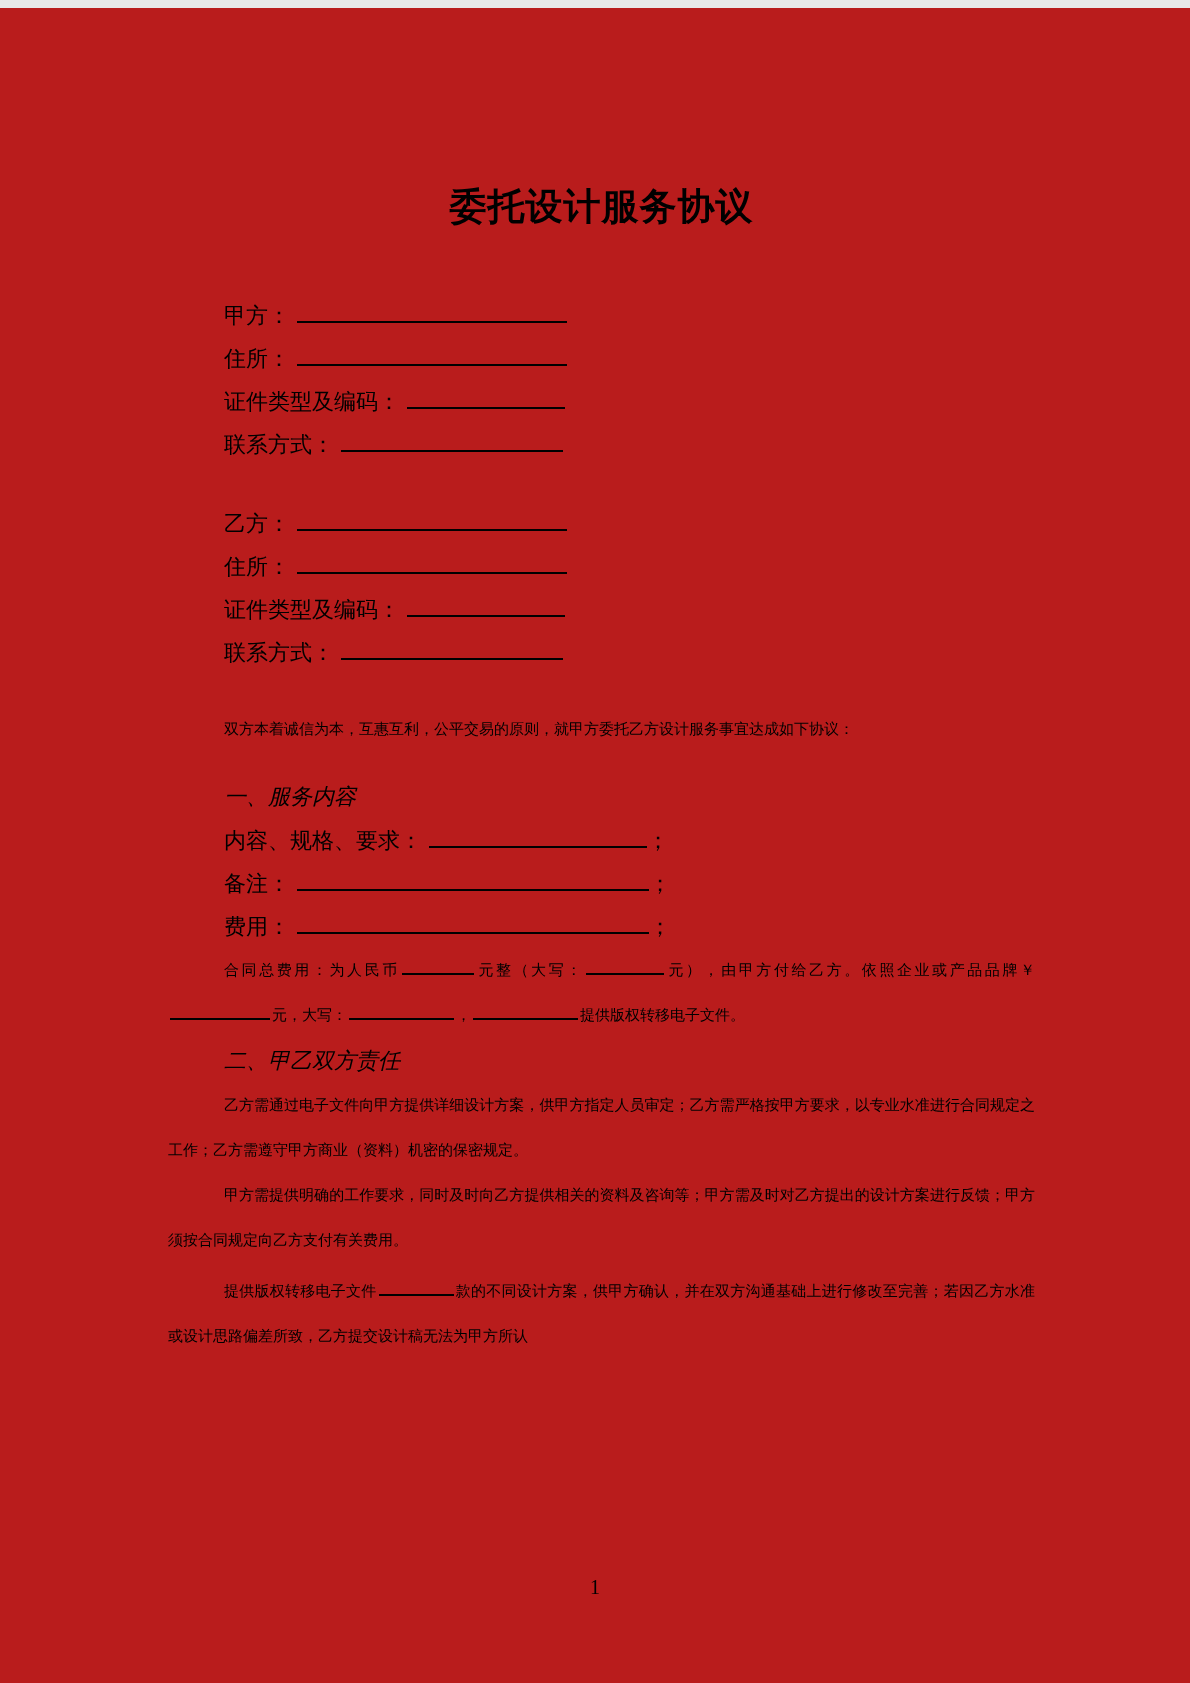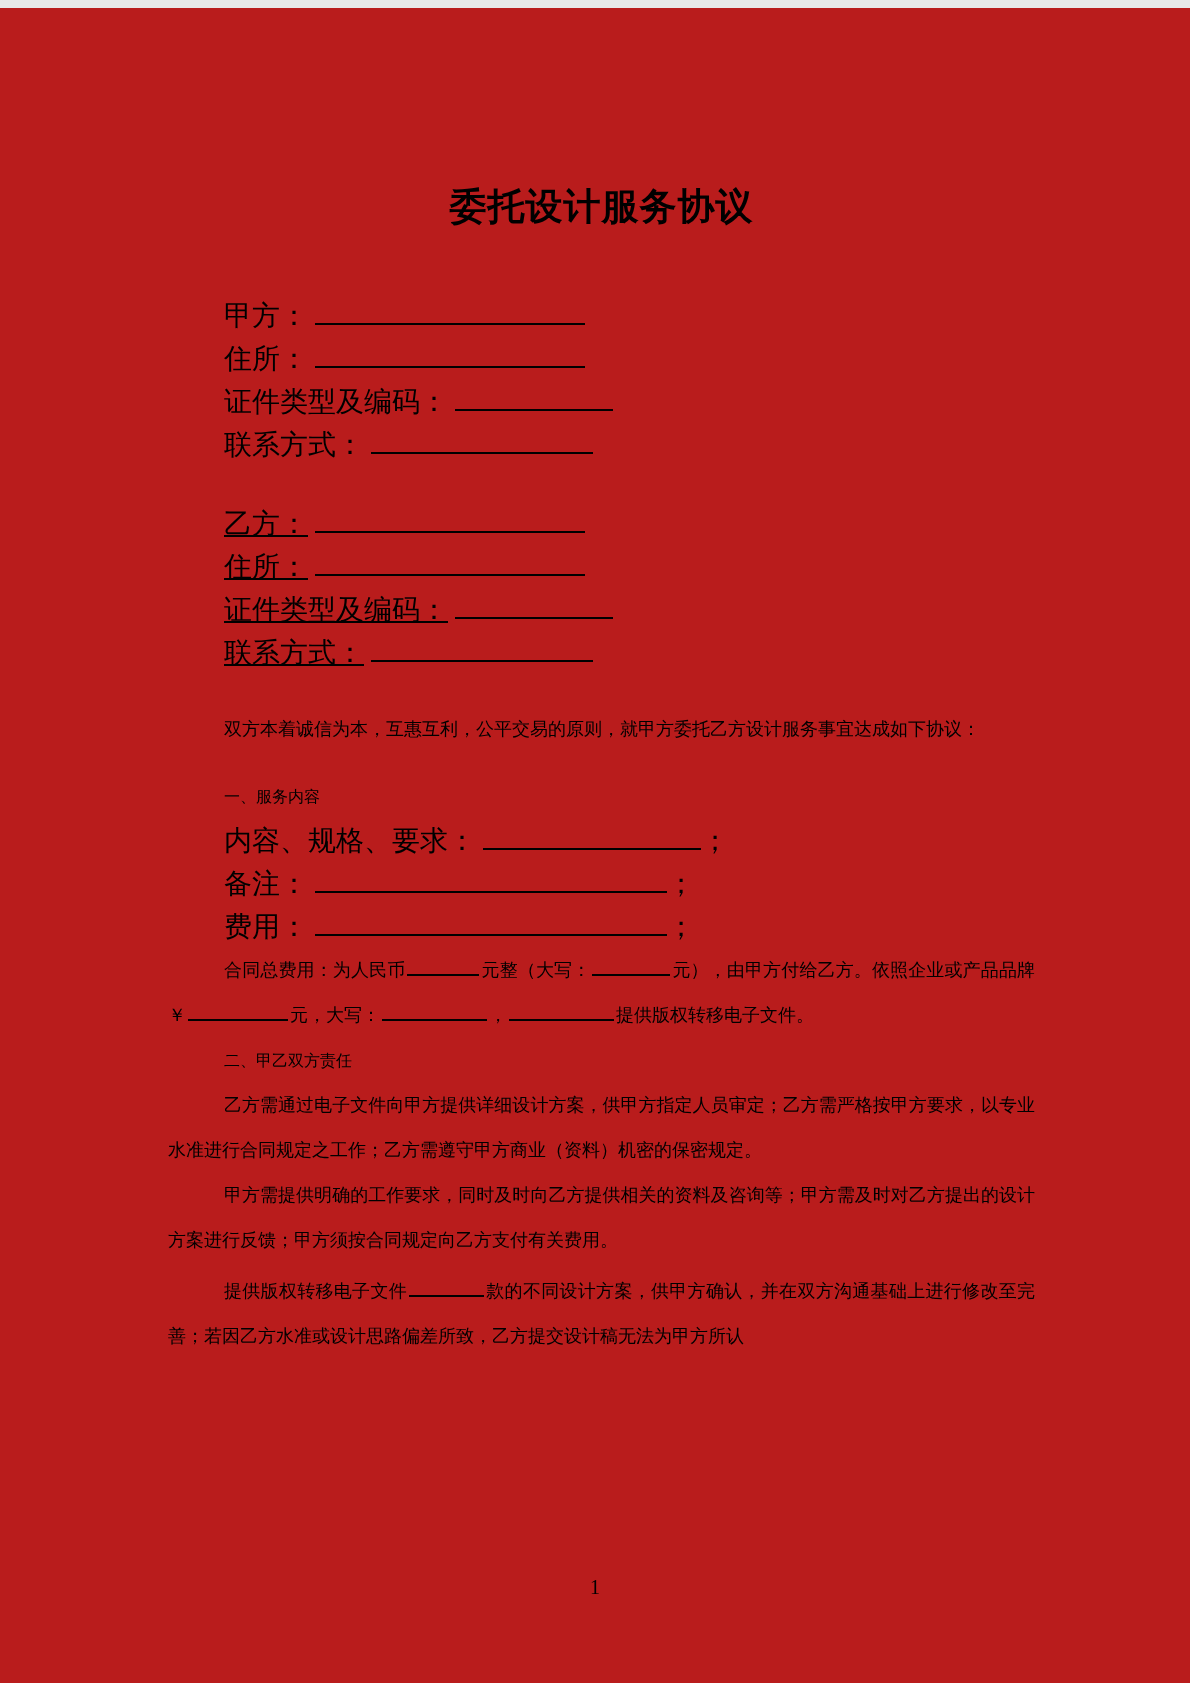--- a/index.html
+++ b/index.html
@@ -26,51 +26,52 @@
     .doc-title {
       margin: 0;
       padding-top: 176px;
       font-size: 37px;
       line-height: 46px;
       font-weight: 700;
       text-align: center;
       letter-spacing: 1px;
     }
     .party-block { margin-top: 64px; }
-    .party-block.party-b { margin-top: 36px; text-decoration: underline; }
+    .party-block.party-b { margin-top: 36px; }
 
     .field-row {
-      font-size: 28px;
+      font-size: 22px;
       line-height: 43px;
       padding-left: 56px;
       white-space: nowrap;
     }
     .blank {
       display: inline-block;
       height: 20px;
       border-bottom: 2px solid #000;
       vertical-align: baseline;
     }
     .field-row .blank { margin-left: 7px; }
 
     .para {
       margin: 0;
-      font-size: 18px;
+      font-size: 15px;
       line-height: 45px;
       text-align: justify;
       text-indent: 56px;
       font-family: Liberation Serif, serif;
     }
     .intro-para { margin-top: 32px; line-height: 46px; }
     .section-heading {
       margin: 0;
-      font-size: 16px;
+      font-size: 22px;
       line-height: 45px;
       text-indent: 56px;
       font-weight: 400;
+      font-style: italic;
     }
     .heading-1 { margin-top: 22px; }
     .para .blank { margin: 0 2px; }
     .p-last { margin-top: 6px; }
 
     .page-number {
       position: absolute;
       left: 0;
       right: 0;
       bottom: 92px;

